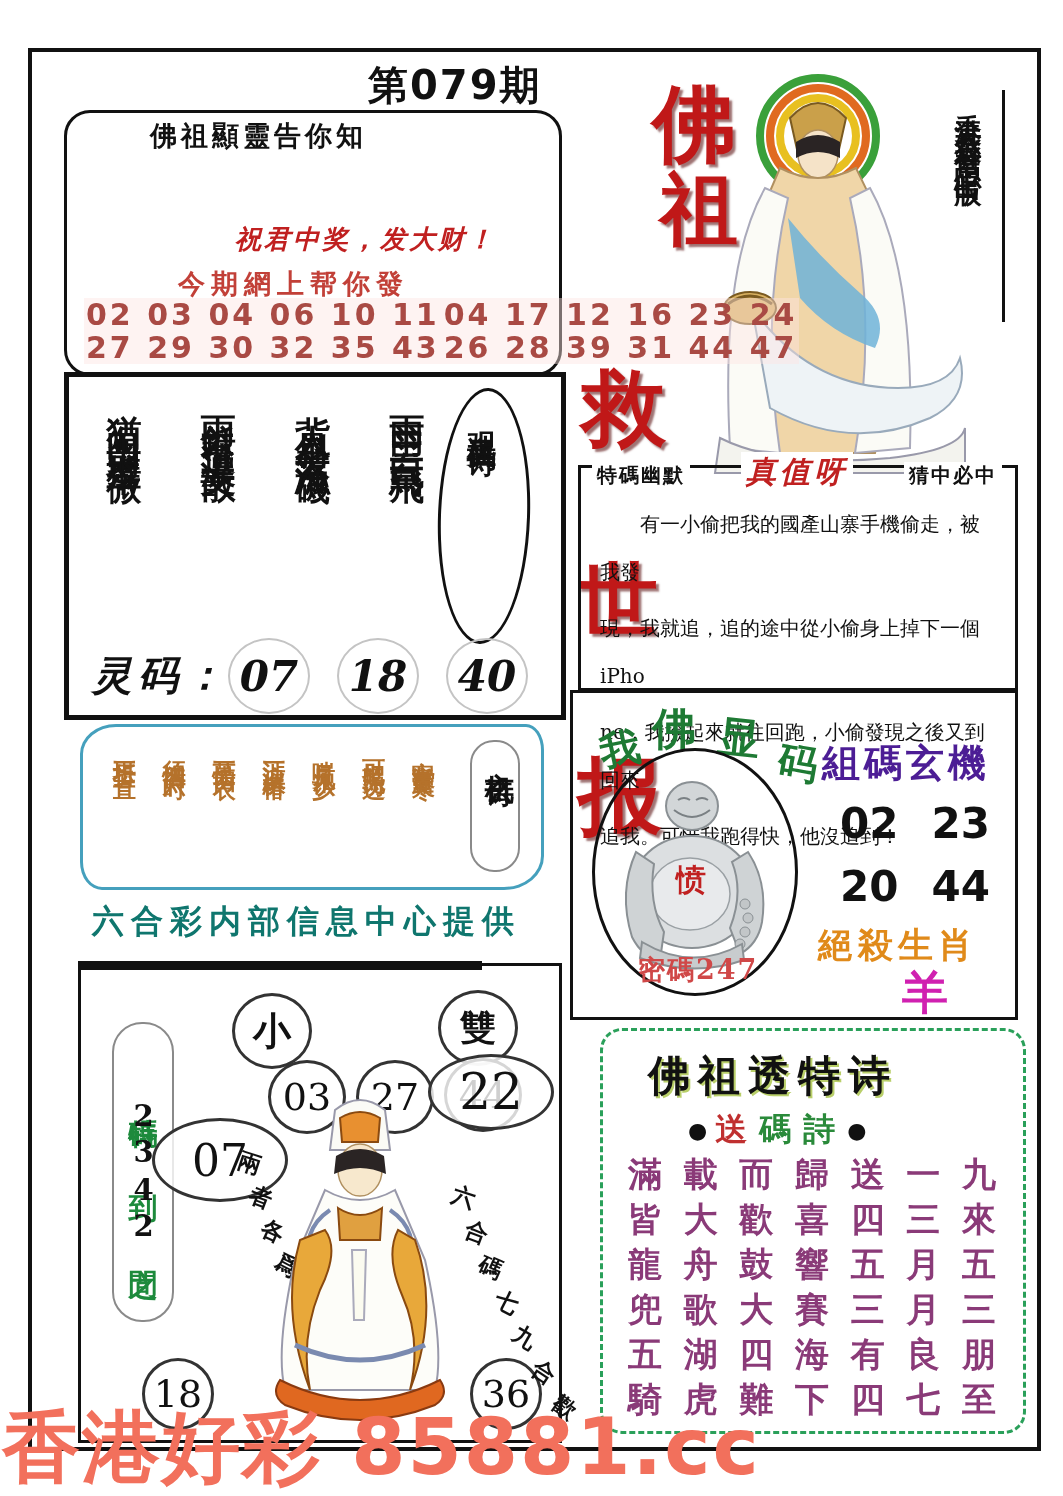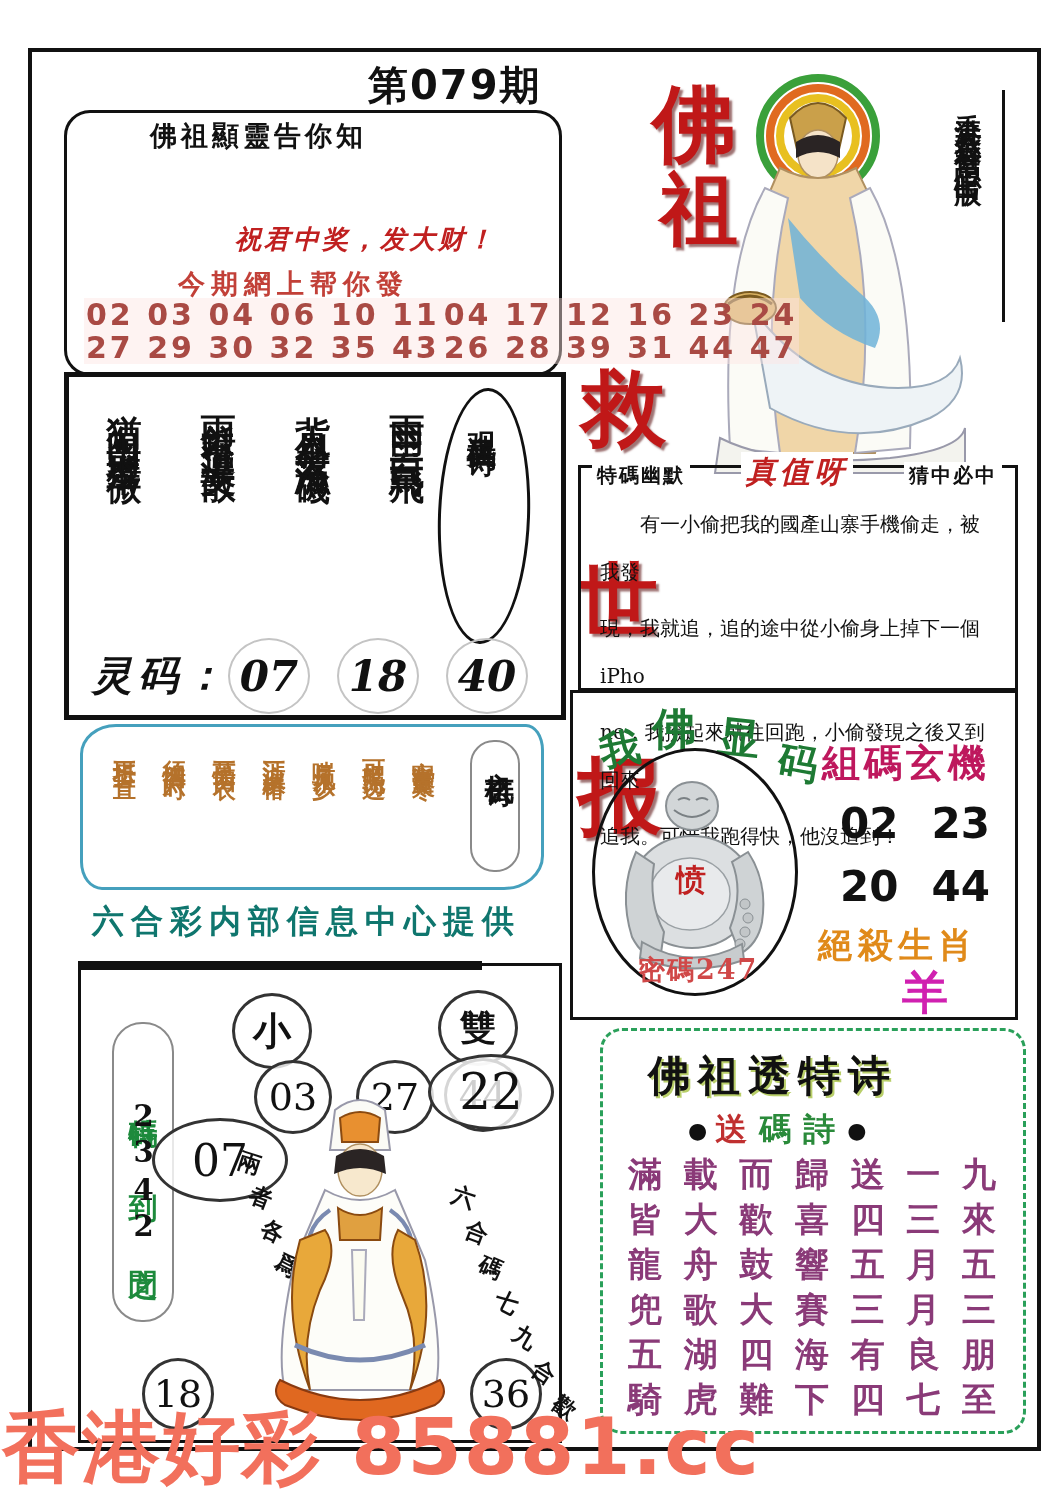--- a/index.html
+++ b/index.html
@@ -56,21 +56,21 @@
   .special{left:78px;top:963px;width:478px;height:474px;border:3px solid #111;}
   .range-pill{left:112px;top:1022px;width:58px;height:296px;border:2px solid #8a8a8a;border-radius:30px;
           display:flex;align-items:center;justify-content:center;}
   .range-pill-text{writing-mode:vertical-rl;text-orientation:upright;font-size:29px;font-weight:bold;
           letter-spacing:2px;font-family:"DejaVu Serif","Liberation Serif",serif;line-height:1;}
   .seg-green{color:#1d8a3c;} .seg-black{color:#111;}
   .circ{border:3px solid #333;border-radius:50%;display:flex;align-items:center;justify-content:center;
           color:#111;font-family:"DejaVu Serif","Liberation Serif",serif;background:rgba(255,255,255,0.8);}
   .circ-small{left:232px;top:993px;width:74px;height:70px;font-size:38px;font-weight:bold;}
   .circ-double{left:438px;top:990px;width:74px;height:70px;font-size:36px;font-weight:bold;}
-  .circ-03{left:254px;top:1060px;width:72px;height:68px;font-size:38px;}
+  .circ-03{left:268px;top:1060px;width:72px;height:68px;font-size:38px;}
   .circ-27{left:356px;top:1060px;width:72px;height:68px;font-size:38px;}
   .circ-44{left:444px;top:1058px;width:72px;height:68px;font-size:38px;}
   .oval-07{left:152px;top:1118px;width:130px;height:78px;font-size:44px;border-width:3px;}
   .oval-22{left:428px;top:1054px;width:120px;height:70px;font-size:50px;border-width:3px;}
   .circ-18{left:142px;top:1358px;width:66px;height:66px;font-size:38px;}
   .circ-36{left:470px;top:1358px;width:66px;height:66px;font-size:38px;}
   .diag-char{position:absolute;font-size:23px;color:#111;font-family:"DejaVu Serif","Liberation Serif",serif;font-weight:bold;}
 
   
   .mast-char{position:absolute;color:#c01818;font-family:"DejaVu Serif","Liberation Serif",serif;font-weight:bold;
@@ -100,21 +100,21 @@
   .bud-char{position:absolute;color:#1e7a34;font-family:"DejaVu Serif","Liberation Serif",serif;font-weight:bold;}
   .bc0{left:600px;top:722px;font-size:40px;transform:rotate(-12deg);}
   .bc1{left:652px;top:700px;font-size:44px;}
   .bc2{left:718px;top:710px;font-size:42px;transform:rotate(6deg);}
   .bc3{left:778px;top:736px;font-size:40px;transform:rotate(10deg);}
   .bud-oval{left:592px;top:748px;width:200px;height:242px;border:3px solid #111;border-radius:50%;}
   .belly-char{left:676px;top:860px;font-size:30px;font-weight:bold;color:#c02020;
           font-family:"DejaVu Serif","Liberation Serif",serif;}
   .micode{left:638px;top:952px;font-size:27px;font-weight:bold;color:#d04848;letter-spacing:2px;
           font-family:"DejaVu Serif","Liberation Serif",serif;}
-  .group-title{left:822px;top:738px;font-size:38px;font-weight:bold;color:#be185d;letter-spacing:4px;
+  .group-title{left:822px;top:738px;font-size:38px;font-weight:bold;color:#4c1d95;letter-spacing:4px;
           font-family:"DejaVu Serif","Liberation Serif",serif;}
   .group-nums{left:840px;top:792px;width:150px;text-align:center;font-size:42px;font-weight:bold;color:#111;line-height:1.5;}
   .group-nums div{display:flex;justify-content:space-between;}
   .kill-title{left:818px;top:922px;font-size:35px;font-weight:bold;color:#e08a1a;letter-spacing:5px;
           font-family:"DejaVu Serif","Liberation Serif",serif;}
   .kill-zodiac{left:902px;top:962px;font-size:46px;font-weight:bold;color:#d020b0;
           font-family:"DejaVu Serif","Liberation Serif",serif;}
 
   
   .toute{left:600px;top:1028px;width:420px;height:400px;border:3px dashed #2aa05a;border-radius:22px;}

